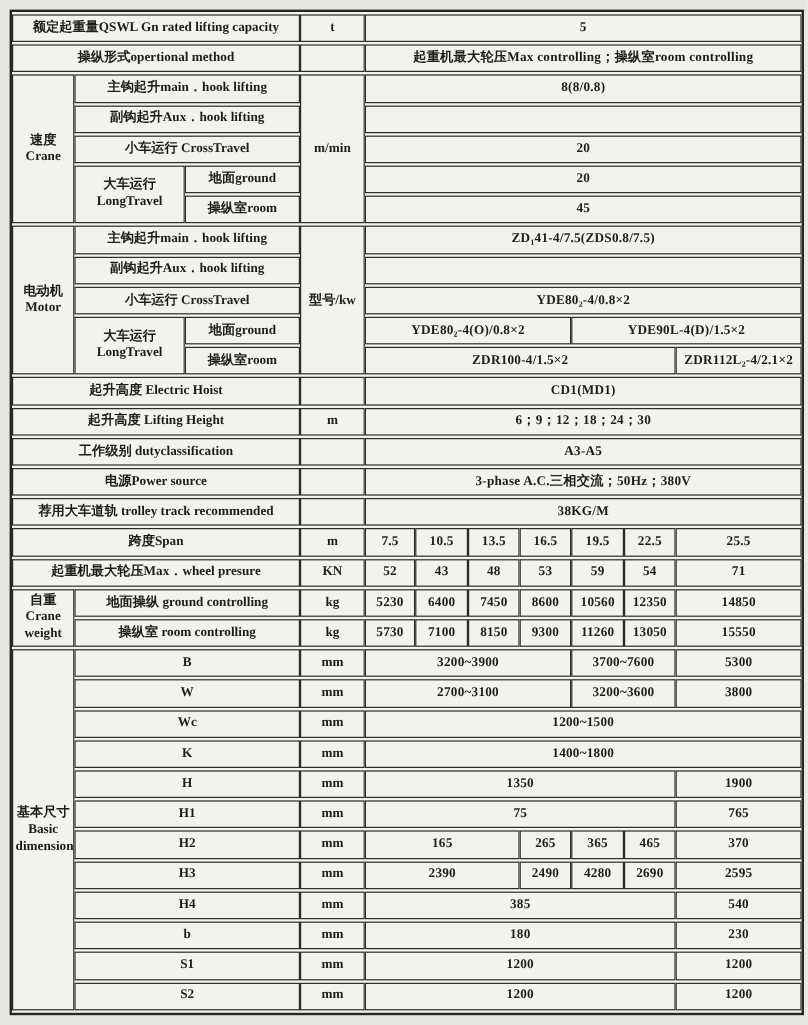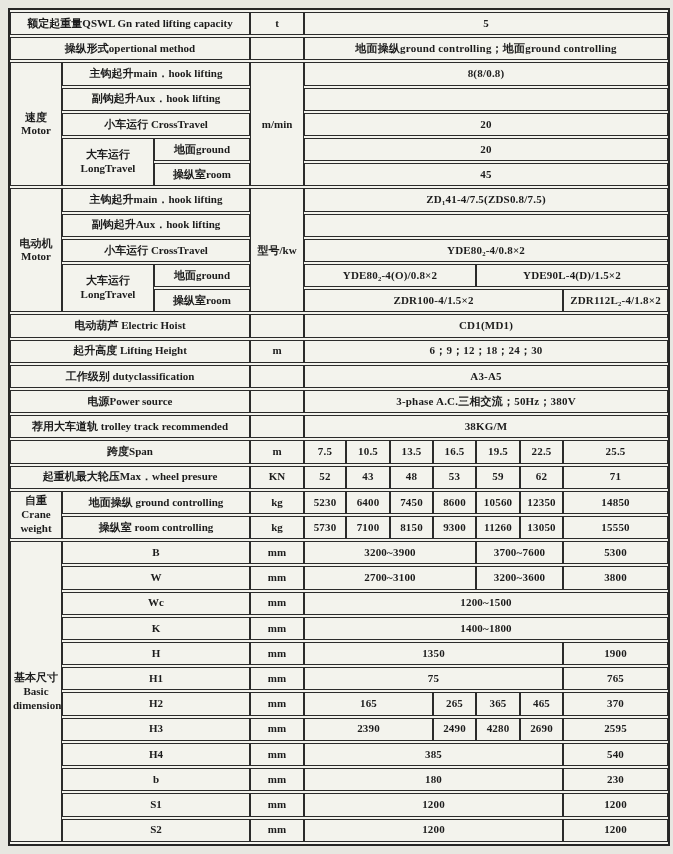--- a/index.html
+++ b/index.html
@@ -62,26 +62,26 @@
   <tbody>
         <tr>
     <td colspan="3">额定起重量QSWL Gn rated lifting capacity</td>
     <td class="unit">t</td>
     <td class="val" colspan="7">5</td>
   </tr>
 
   <tr>
     <td colspan="3">操纵形式opertional method</td>
     <td class="unit"></td>
-    <td class="val" colspan="7">地面操纵ground controlling；地面ground controlling</td>
+    <td class="val" colspan="7">起重机最大轮压Max controlling；操纵室room controlling</td>
   </tr>
 
   <tr>
     <td class="grp" rowspan="5">速度
-Motor</td>
+Crane</td>
     <td colspan="2">主钩起升main．hook lifting</td>
     <td class="unit" rowspan="5">m/min</td>
     <td class="val" colspan="7">8(8/0.8)</td>
   </tr>
   <tr>
     <td colspan="2">副钩起升Aux．hook lifting</td>
     <td class="val" colspan="7"></td>
   </tr>
   <tr>
     <td colspan="2">小车运行 CrossTravel</td>
@@ -116,25 +116,25 @@
   <tr>
     <td rowspan="2">大车运行
 LongTravel</td>
     <td>地面ground</td>
     <td class="val" colspan="4">YDE80₂-4(O)/0.8×2</td>
     <td class="val" colspan="3">YDE90L-4(D)/1.5×2</td>
   </tr>
   <tr>
     <td>操纵室room</td>
     <td class="val" colspan="6">ZDR100-4/1.5×2</td>
-    <td class="val">ZDR112L₂-4/1.8×2</td>
-  </tr>
-
-  <tr>
-    <td colspan="3">电动葫芦 Electric Hoist</td>
+    <td class="val">ZDR112L₂-4/2.1×2</td>
+  </tr>
+
+  <tr>
+    <td colspan="3">起升高度 Electric Hoist</td>
     <td class="unit"></td>
     <td class="val" colspan="7">CD1(MD1)</td>
   </tr>
 
   <tr>
     <td colspan="3">起升高度 Lifting Height</td>
     <td class="unit">m</td>
     <td class="val" colspan="7">6；9；12；18；24；30</td>
   </tr>
 
@@ -169,21 +169,21 @@
   </tr>
 
   <tr>
     <td colspan="3">起重机最大轮压Max．wheel presure</td>
     <td class="unit">KN</td>
     <td class="val">52</td>
     <td class="val">43</td>
     <td class="val">48</td>
     <td class="val">53</td>
     <td class="val">59</td>
-    <td class="val">62</td>
+    <td class="val">54</td>
     <td class="val">71</td>
   </tr>
 
   <tr>
     <td class="grp" rowspan="2">自重
 Crane
 weight</td>
     <td colspan="2">地面操纵 ground controlling</td>
     <td class="unit">kg</td>
     <td class="val">5230</td>

